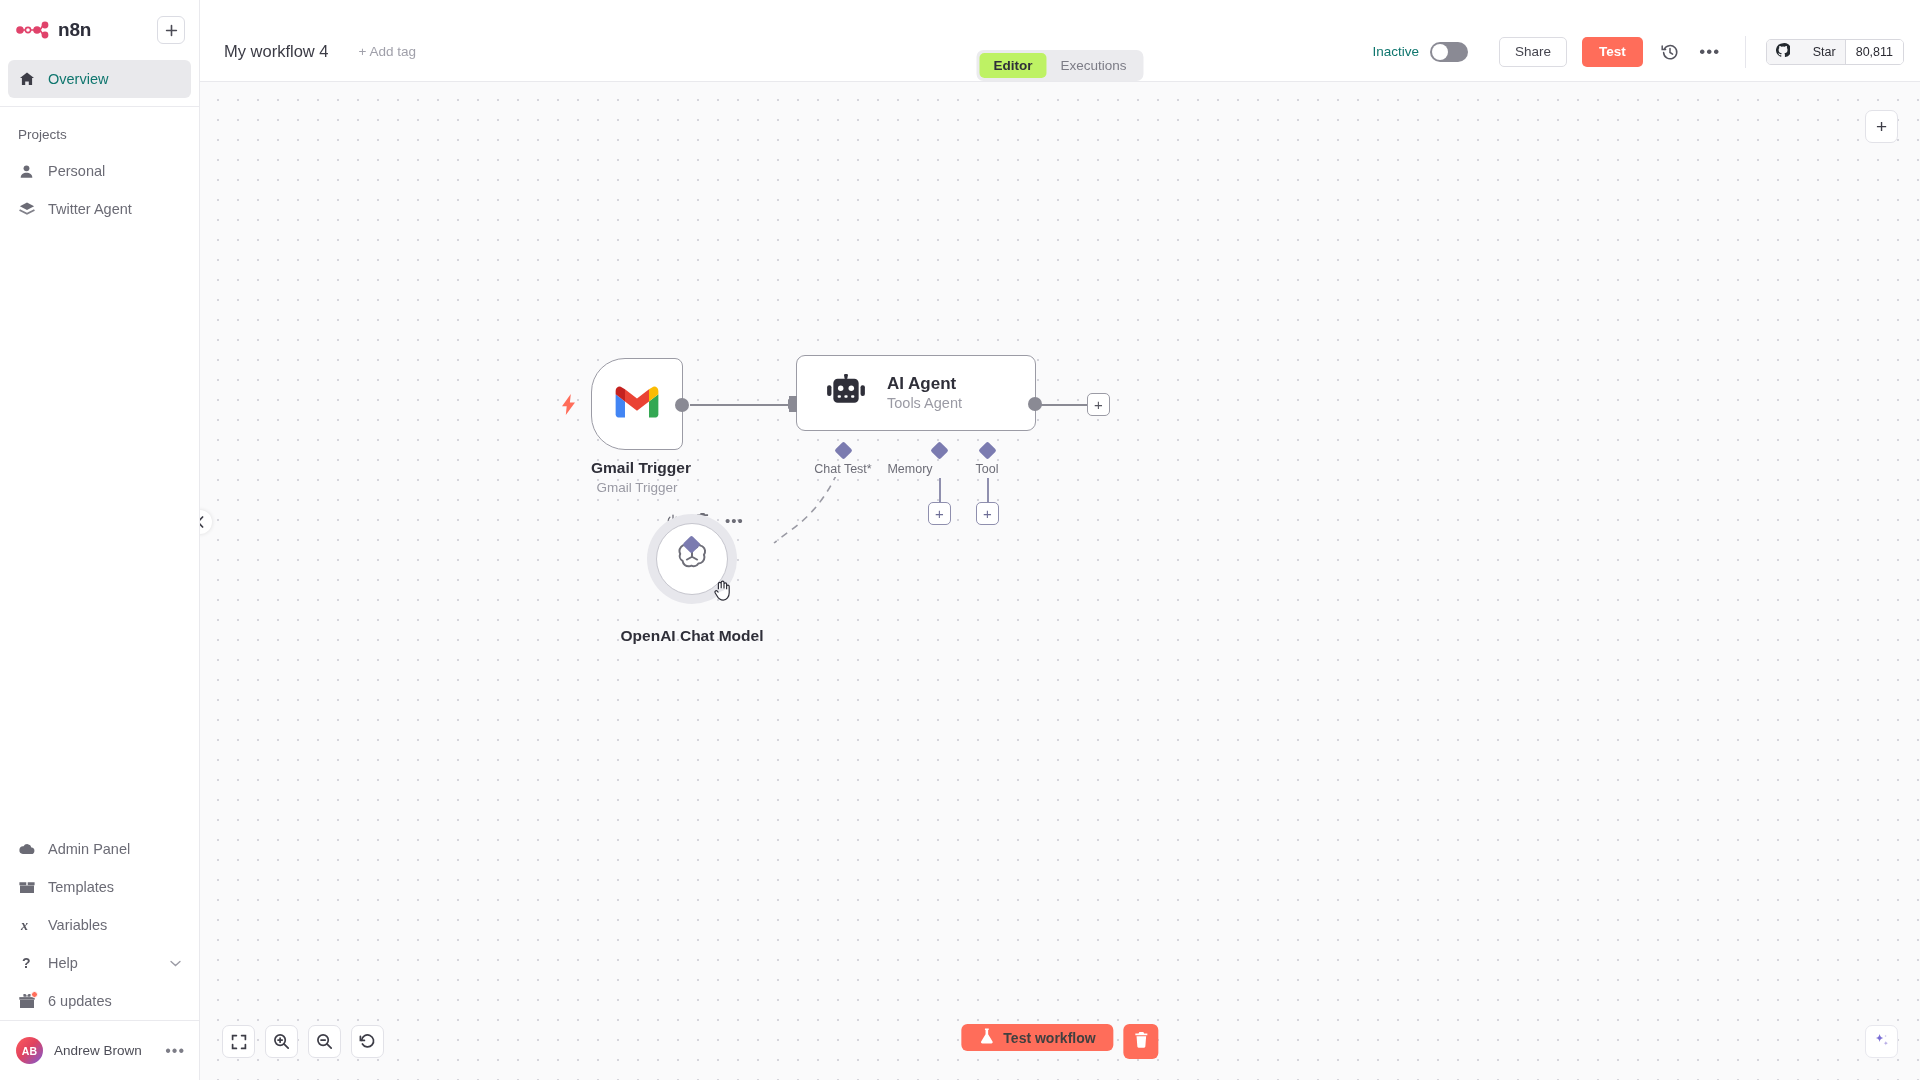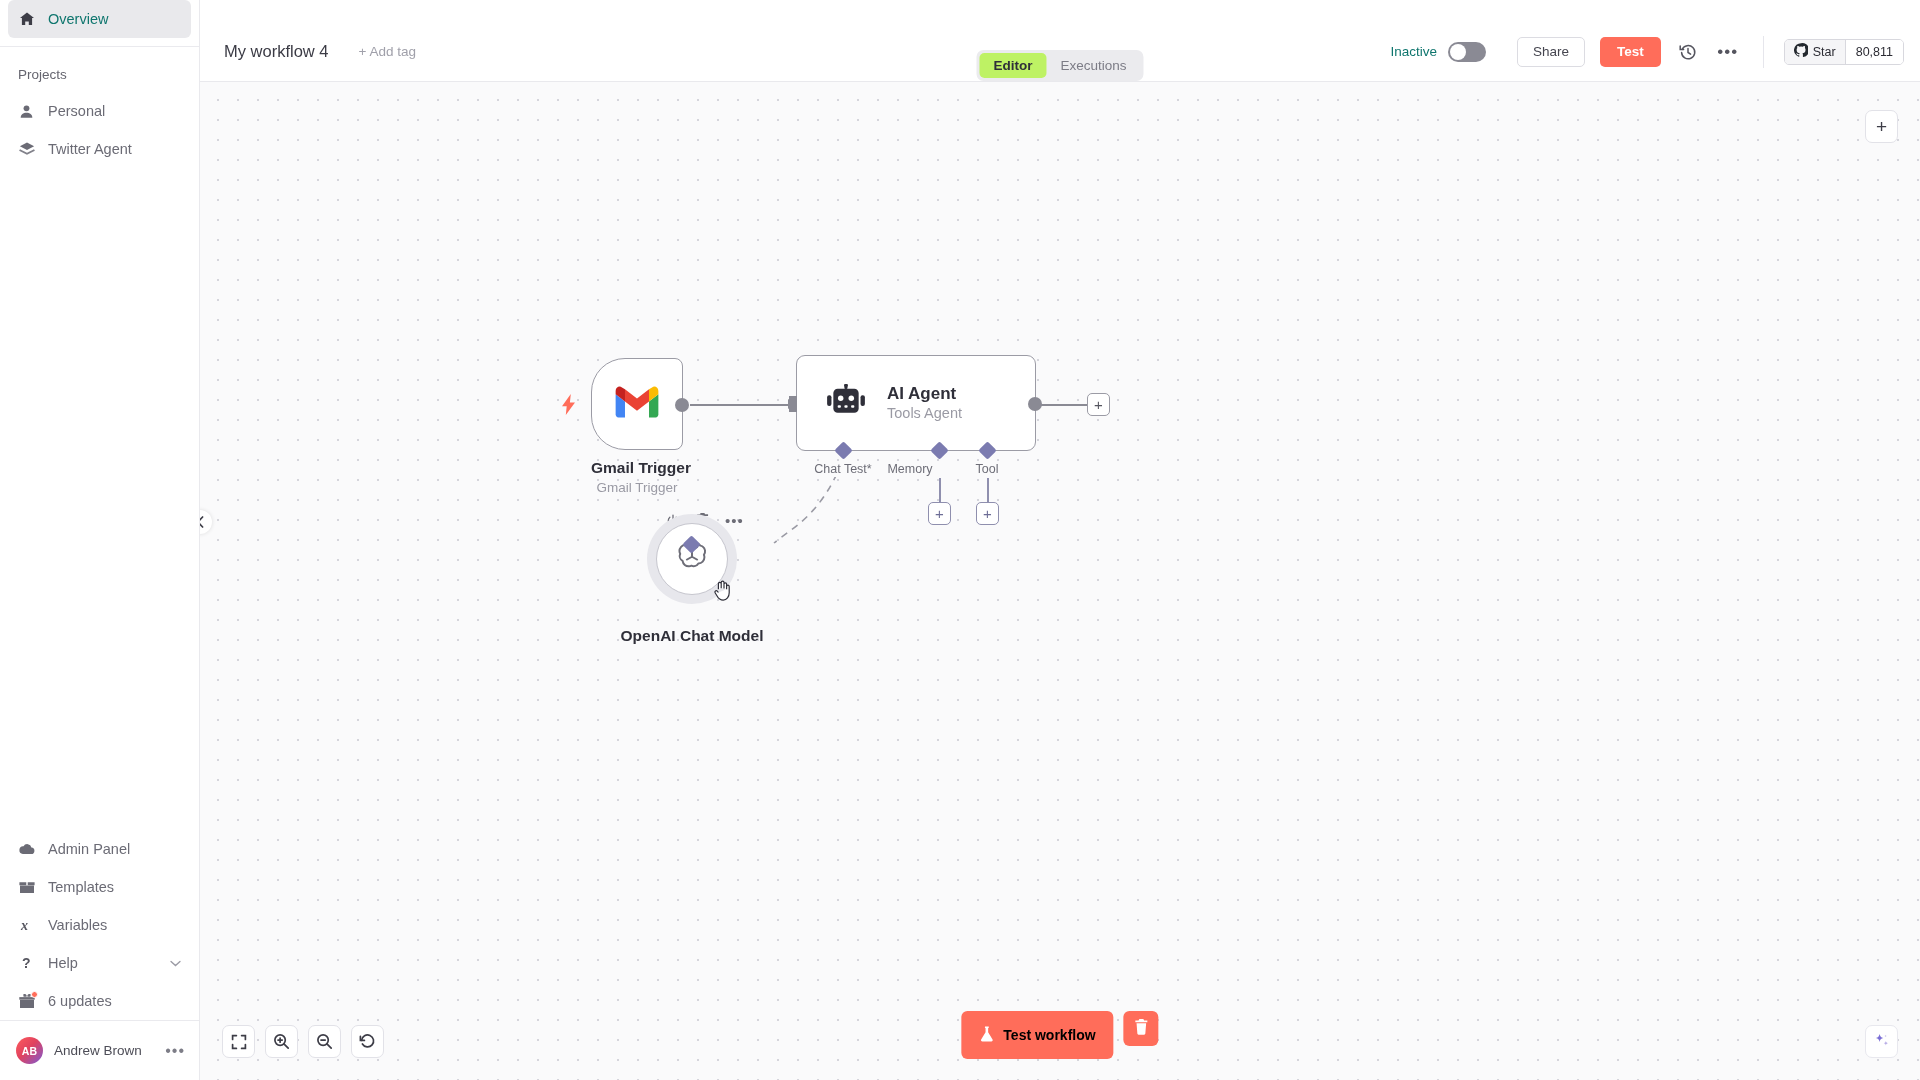--- a/index.html
+++ b/index.html
@@ -98,21 +98,21 @@
   .icon-btn {
     margin-left: 14px; width: 26px; height: 26px; display: flex;
     align-items: center; justify-content: center; color: #55555f; cursor: pointer;
   }
   .gh-divider { width: 1px; height: 32px; background: #e6e6ec; margin: 0 20px 0 22px; }
   .gh-star {
     display: flex; align-items: stretch; border: 1px solid #d8d8de;
     border-radius: 5px; overflow: hidden; height: 26px; cursor: pointer;
   }
   .gh-star .gs-l {
-    display: flex; align-items: center; gap: 5px; padding: 0 9px;
+    display: flex; align-items: center; gap: 23px; padding: 0 9px;
     background: #f5f5f7; font-size: 12.5px; color: #2c2c34; font-weight: 400;
   }
   .gh-star .gs-r {
     display: flex; align-items: center; padding: 0 10px; background: #fff;
     font-size: 12.5px; color: #2c2c34; border-left: 1px solid #d8d8de;
   }
 
   
   .tabs {
     position: absolute; top: 50px; left: 50%; transform: translateX(-50%);
@@ -161,21 +161,21 @@
   .bolt { position: absolute; left: 362px; top: 312px; color: #ff6d5a; font-size: 21px; line-height: 1; }
   .node-caption {
     position: absolute; text-align: center; font-size: 15.5px; font-weight: 700;
     color: #2f2f39; white-space: nowrap;
   }
   .node-subcaption {
     position: absolute; text-align: center; font-size: 13.5px; color: #9a9aa4; white-space: nowrap;
   }
 
   .node-agent {
-    position: absolute; left: 596px; top: 273px; width: 240px; height: 96px;
+    position: absolute; left: 596px; top: 273px; width: 240px; height: 76px;
     background: #fff; border: 1.5px solid #9b9ba5; border-radius: 9px;
     display: flex; align-items: center; padding-left: 30px; gap: 22px; cursor: pointer;
   }
   .agent-txt { display: flex; flex-direction: column; gap: 1px; }
   .agent-name { font-size: 17px; font-weight: 700; color: #2f2f39; line-height: 1.15; }
   .agent-sub { font-size: 14.5px; color: #9a9aa4; line-height: 1.2; }
 
   .port-dot {
     position: absolute; width: 14px; height: 14px; border-radius: 50%;
     background: #8a8a94; cursor: pointer;
@@ -226,36 +226,58 @@
   
   .zoom-bar { position: absolute; left: 22px; bottom: 22px; display: flex; gap: 10px; z-index: 12; }
   .zbtn {
     width: 33px; height: 33px; background: #fff; border: 1px solid #e2e2e8;
     border-radius: 7px; display: flex; align-items: center; justify-content: center;
     color: #3d3d47; cursor: pointer;
   }
   
   .test-bar { position: absolute; left: 50%; transform: translateX(-50%); bottom: 21px; display: flex; gap: 10px; z-index: 12; }
   .test-btn {
-    height: 48px; padding: 0 18px; background: #ff6d5a; border: none; border-radius: 6px;
-    color: #000000; font-size: 14px; font-weight: 700; display: flex; align-items: center; gap: 9px;
+    height: 27px; padding: 0 18px; background: #ff6d5a; border: none; border-radius: 6px;
+    color: #404040; font-size: 14px; font-weight: 700; display: flex; align-items: center; gap: 9px;
     cursor: pointer; font-family: "Liberation Sans", sans-serif;
   }
   .trash-btn {
     width: 35px; height: 35px; background: #ff6d5a; border: none; border-radius: 6px;
     color: #fff; display: flex; align-items: center; justify-content: center; cursor: pointer;
   }
 </style>
 </head>
 <body>
 
 <div id="app">
 
   <aside class="sidebar">
     <div class="sb-top">
+      <div class="logo-row">
+        <div class="logo-left">
+          <span class="logo-mark">
+            <svg width="34" height="20" viewBox="0 0 34 20">
+              <g fill="none" stroke="#e0436b" stroke-width="1.6">
+                <circle cx="4" cy="10" r="3" fill="#e0436b"></circle>
+                <circle cx="12" cy="10" r="2.6" fill="#fff"></circle>
+                <circle cx="21" cy="10" r="3" fill="#e0436b"></circle>
+                <circle cx="29" cy="5" r="2.6" fill="#e0436b"></circle>
+                <circle cx="29" cy="15" r="2.6" fill="#e0436b"></circle>
+                <path d="M7 10 H9.4 M14.6 10 H18 M24 10 L26.6 6 M24 10 L26.6 14"></path>
+              </g>
+            </svg>
+          </span>
+          <span class="logo-text">n8n</span>
+        </div>
+        <div class="new-btn">
+          <svg width="13" height="13" viewBox="0 0 13 13">
+              <path d="M6.5 1.6v9.8M1.6 6.5h9.8" stroke="#4b4b55" stroke-width="1.6" stroke-linecap="round"></path>
+            </svg>
+        </div>
+      </div>
 
       <div class="sb-item active">
         <span class="ico">
           <svg width="16" height="16" viewBox="0 0 16 16" fill="#3d3d47">
               <path d="M8 1.4 1 7.1h1.9V14h3.3v-3.6h3.6V14h3.3V7.1H15z"></path>
             </svg>
         </span>
         <span class="lbl">Overview</span>
       </div>
       <div class="sb-sep"></div>

